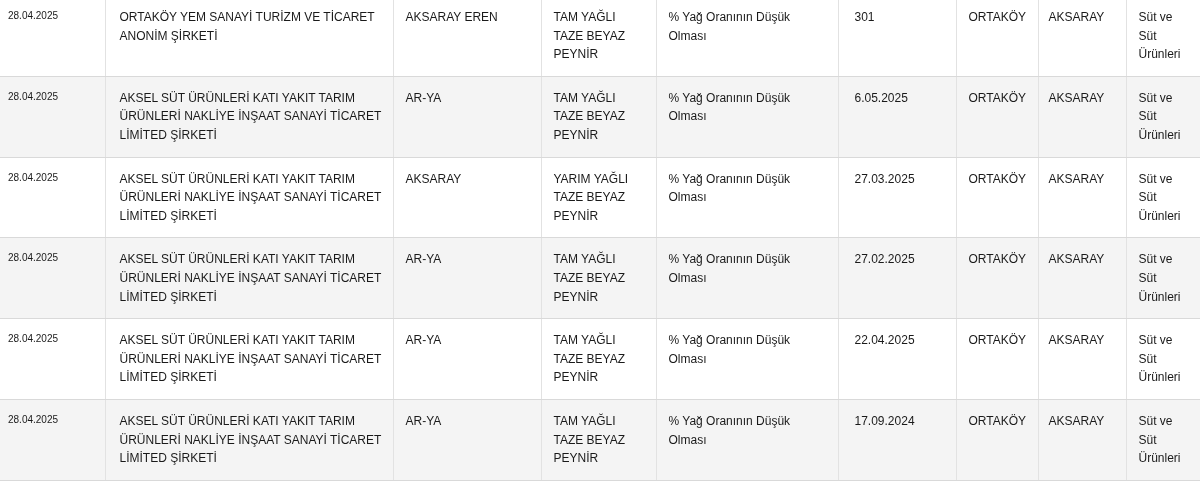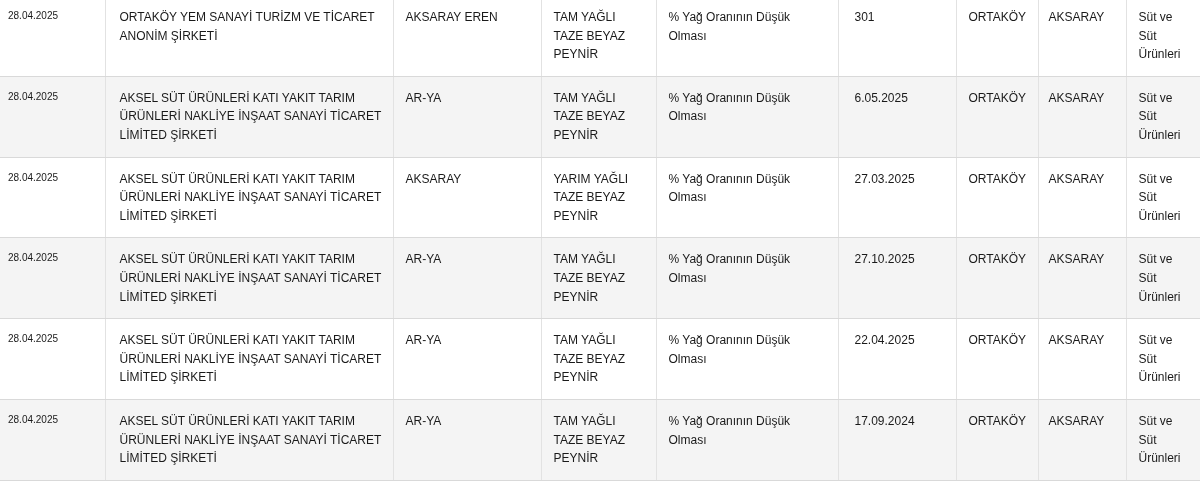--- a/index.html
+++ b/index.html
@@ -136,21 +136,21 @@
           <td class="col-district">ORTAKÖY</td>
           <td class="col-city">AKSARAY</td>
           <td class="col-category">Süt ve Süt Ürünleri</td>
         </tr>
         <tr class="row-even">
           <td class="col-date">28.04.2025</td>
           <td class="col-firm">AKSEL SÜT ÜRÜNLERİ KATI YAKIT TARIM ÜRÜNLERİ NAKLİYE İNŞAAT SANAYİ TİCARET LİMİTED ŞİRKETİ</td>
           <td class="col-brand">AR-YA</td>
           <td class="col-product">TAM YAĞLI TAZE BEYAZ PEYNİR</td>
           <td class="col-issue">% Yağ Oranının Düşük Olması</td>
-          <td class="col-ref">27.10.2025</td>
+          <td class="col-ref">27.02.2025</td>
           <td class="col-district">ORTAKÖY</td>
           <td class="col-city">AKSARAY</td>
           <td class="col-category">Süt ve Süt Ürünleri</td>
         </tr>
         <tr class="row-odd">
           <td class="col-date">28.04.2025</td>
           <td class="col-firm">AKSEL SÜT ÜRÜNLERİ KATI YAKIT TARIM ÜRÜNLERİ NAKLİYE İNŞAAT SANAYİ TİCARET LİMİTED ŞİRKETİ</td>
           <td class="col-brand">AR-YA</td>
           <td class="col-product">TAM YAĞLI TAZE BEYAZ PEYNİR</td>
           <td class="col-issue">% Yağ Oranının Düşük Olması</td>

